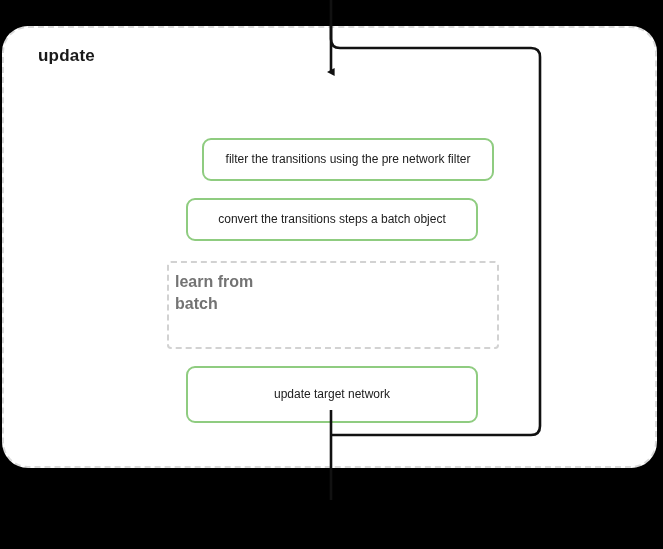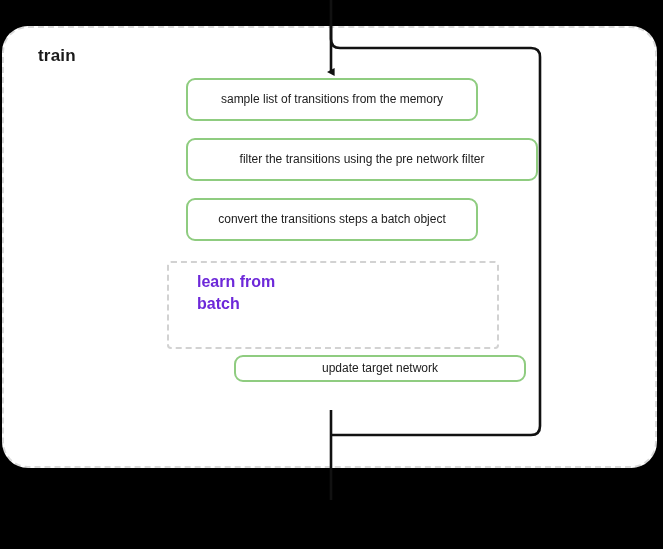--- a/index.html
+++ b/index.html
@@ -60,44 +60,44 @@
   }
   .proc-box .proc-label {
     font-size: 12px;
     color: #202020;
     text-align: center;
     line-height: 1.25;
     padding: 0 10px;
   }
 
   #box-sample      { left: 186px; top: 78px;  width: 292px; height: 43px; }
-  #box-filter      { left: 186px; top: 138px; width: 352px; height: 43px; }
+  #box-filter      { left: 202px; top: 138px; width: 292px; height: 43px; }
   #box-convert     { left: 186px; top: 198px; width: 292px; height: 43px; }
-  #box-update      { left: 186px; top: 355px; width: 292px; height: 27px; margin-left: 48px; }
+  #box-update      { left: 186px; top: 366px; width: 292px; height: 57px; }
 
   
   #box-learn {
     position: absolute;
     left: 167px;
     top: 261px;
     width: 332px;
     height: 88px;
     box-sizing: border-box;
     background: #ffffff;
     border: 2px dashed #d2d2d2;
     border-radius: 4px;
   }
   #box-learn .learn-label {
     position: absolute;
-    left: 28px;
+    left: 6px;
     top: 8px;
     width: 120px;
     font-size: 16px;
     font-weight: bold;
-    color: #6d28d9;
+    color: #737373;
     line-height: 1.35;
   }
 
   
   #loop-label {
     position: absolute;
     left: 548px;
     top: 214px;
     width: 110px;
     font-size: 11px;
@@ -117,25 +117,22 @@
     pointer-events: none;
   }
 </style>
 </head>
 <body>
 
 <div id="diagram-canvas">
 
   <div id="train-panel"></div>
 
-  <div id="train-title">train</div>
+  <div id="train-title">update</div>
 
-  <div class="proc-box" id="box-sample">
-    <span class="proc-label">sample list of transitions from the memory</span>
-  </div>
 
   <div class="proc-box" id="box-filter">
     <span class="proc-label">filter the transitions using the pre network filter</span>
   </div>
 
   <div class="proc-box" id="box-convert">
     <span class="proc-label">convert the transitions steps a batch object</span>
   </div>
 
   <div id="box-learn">

